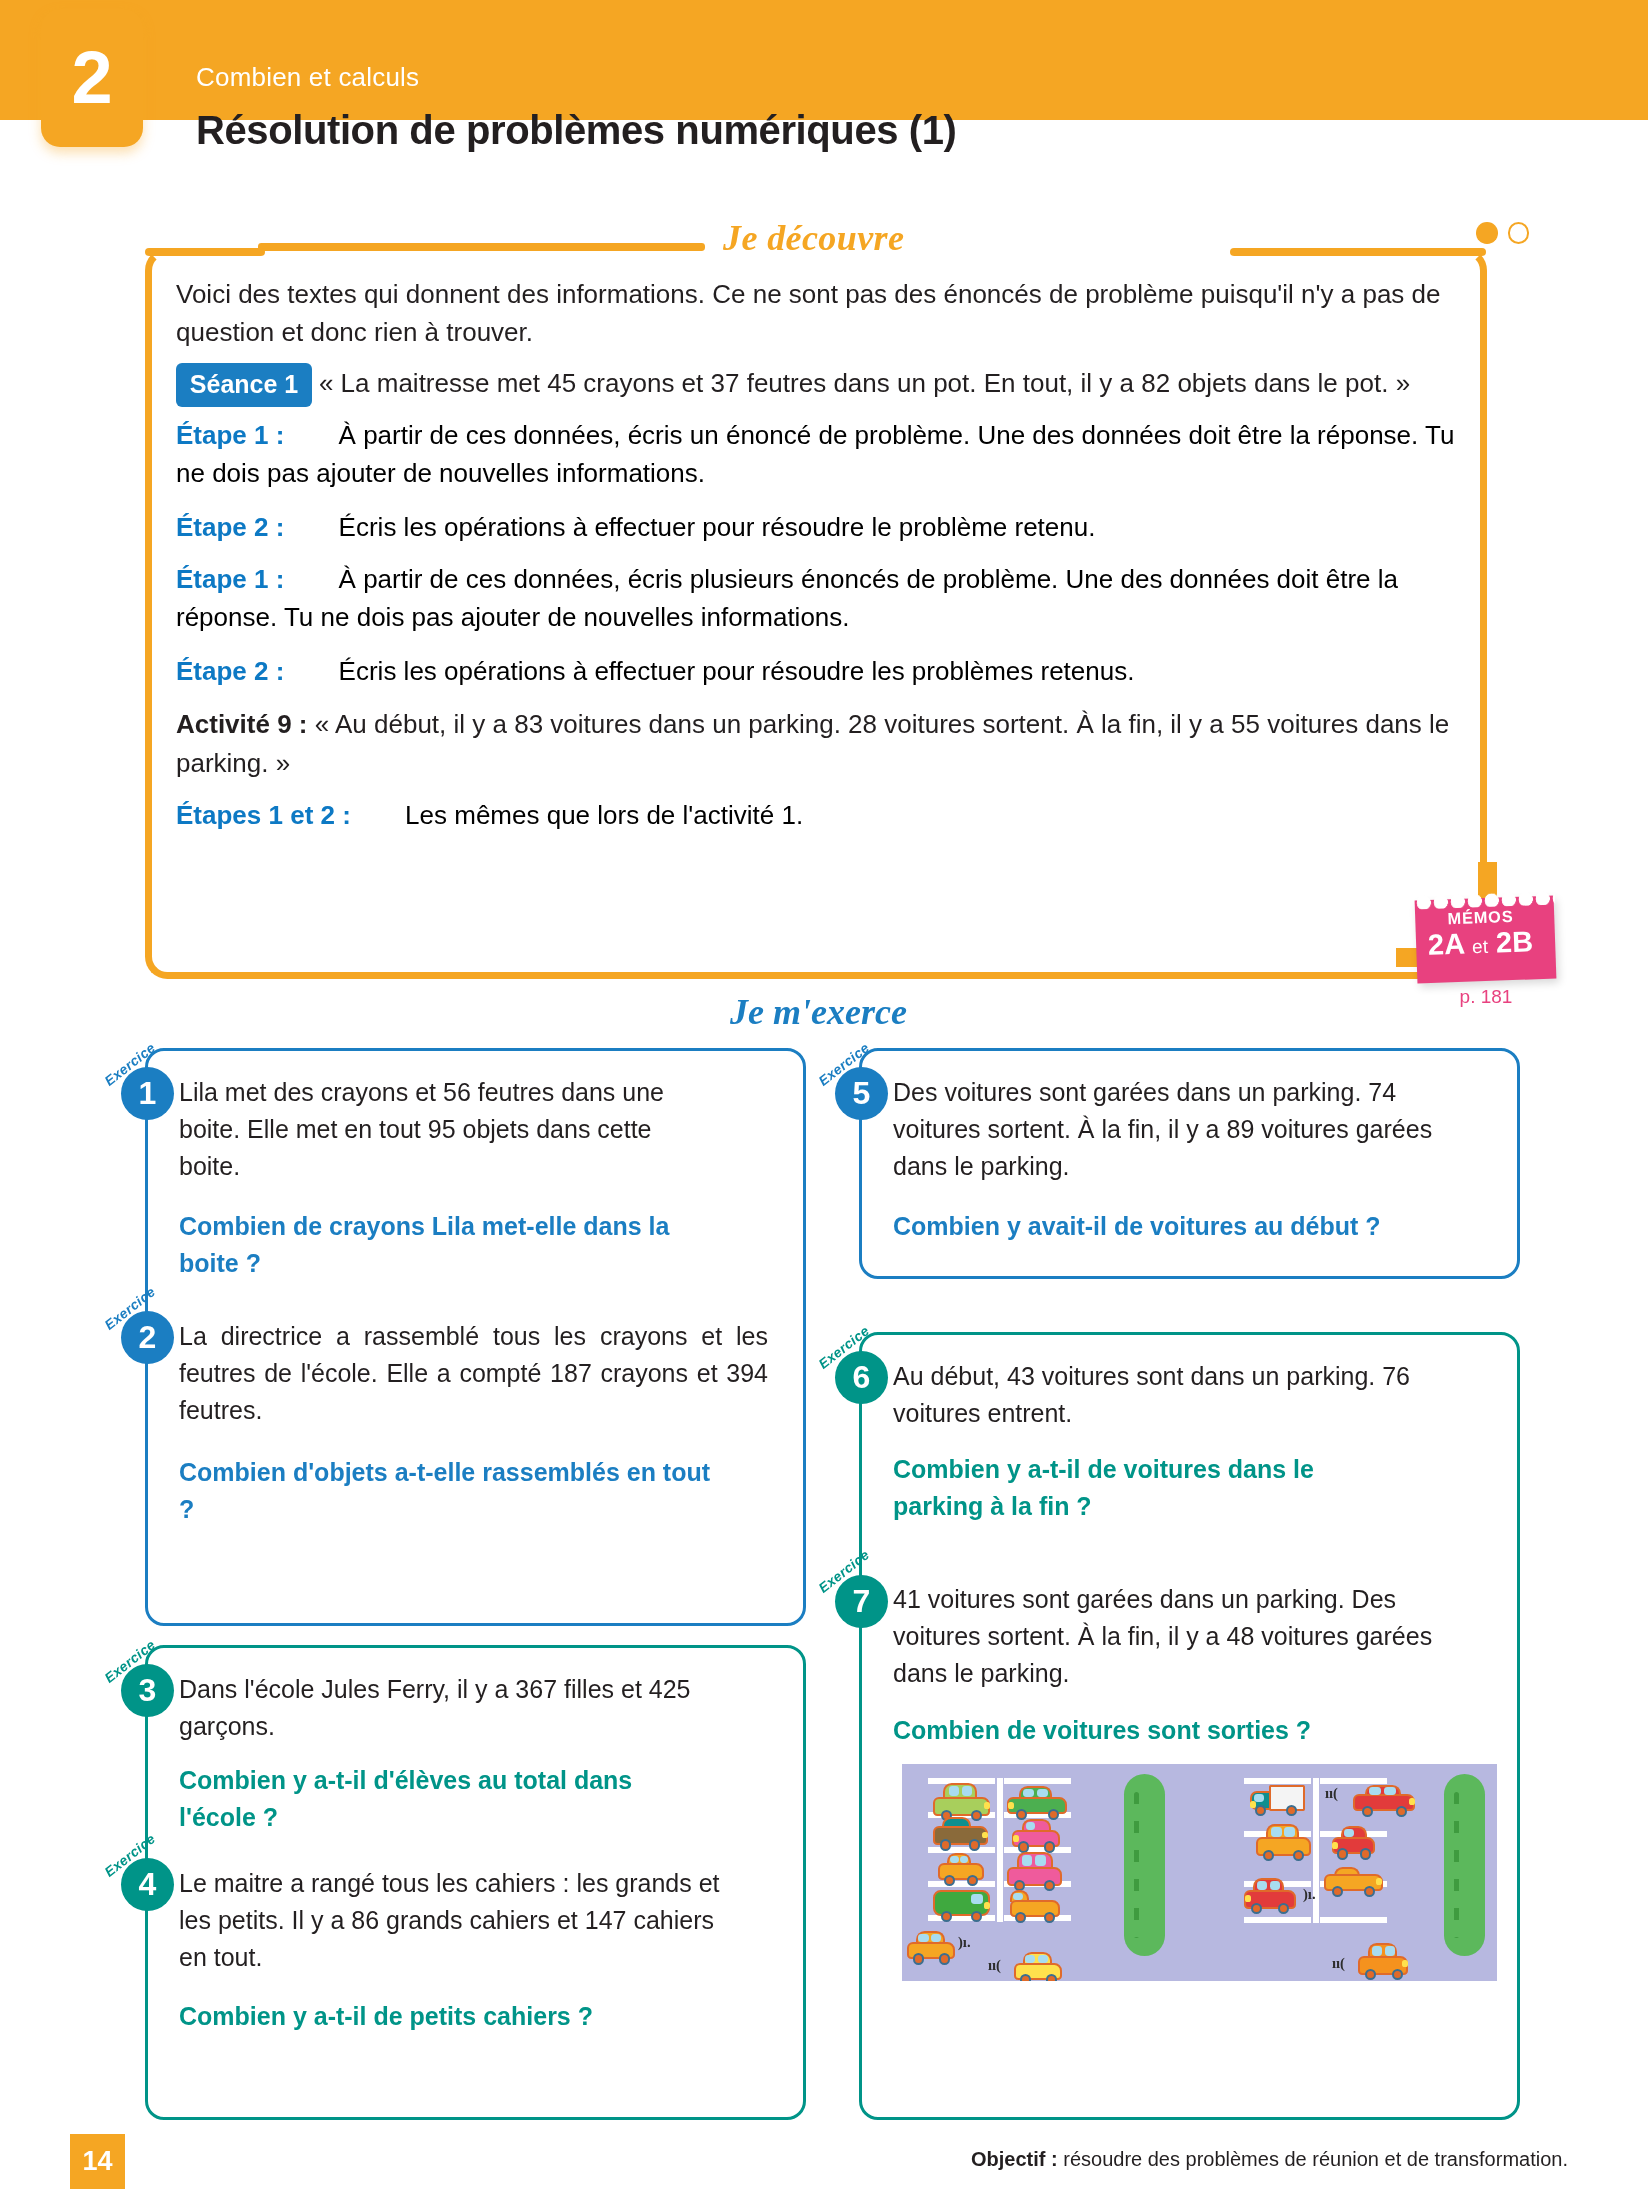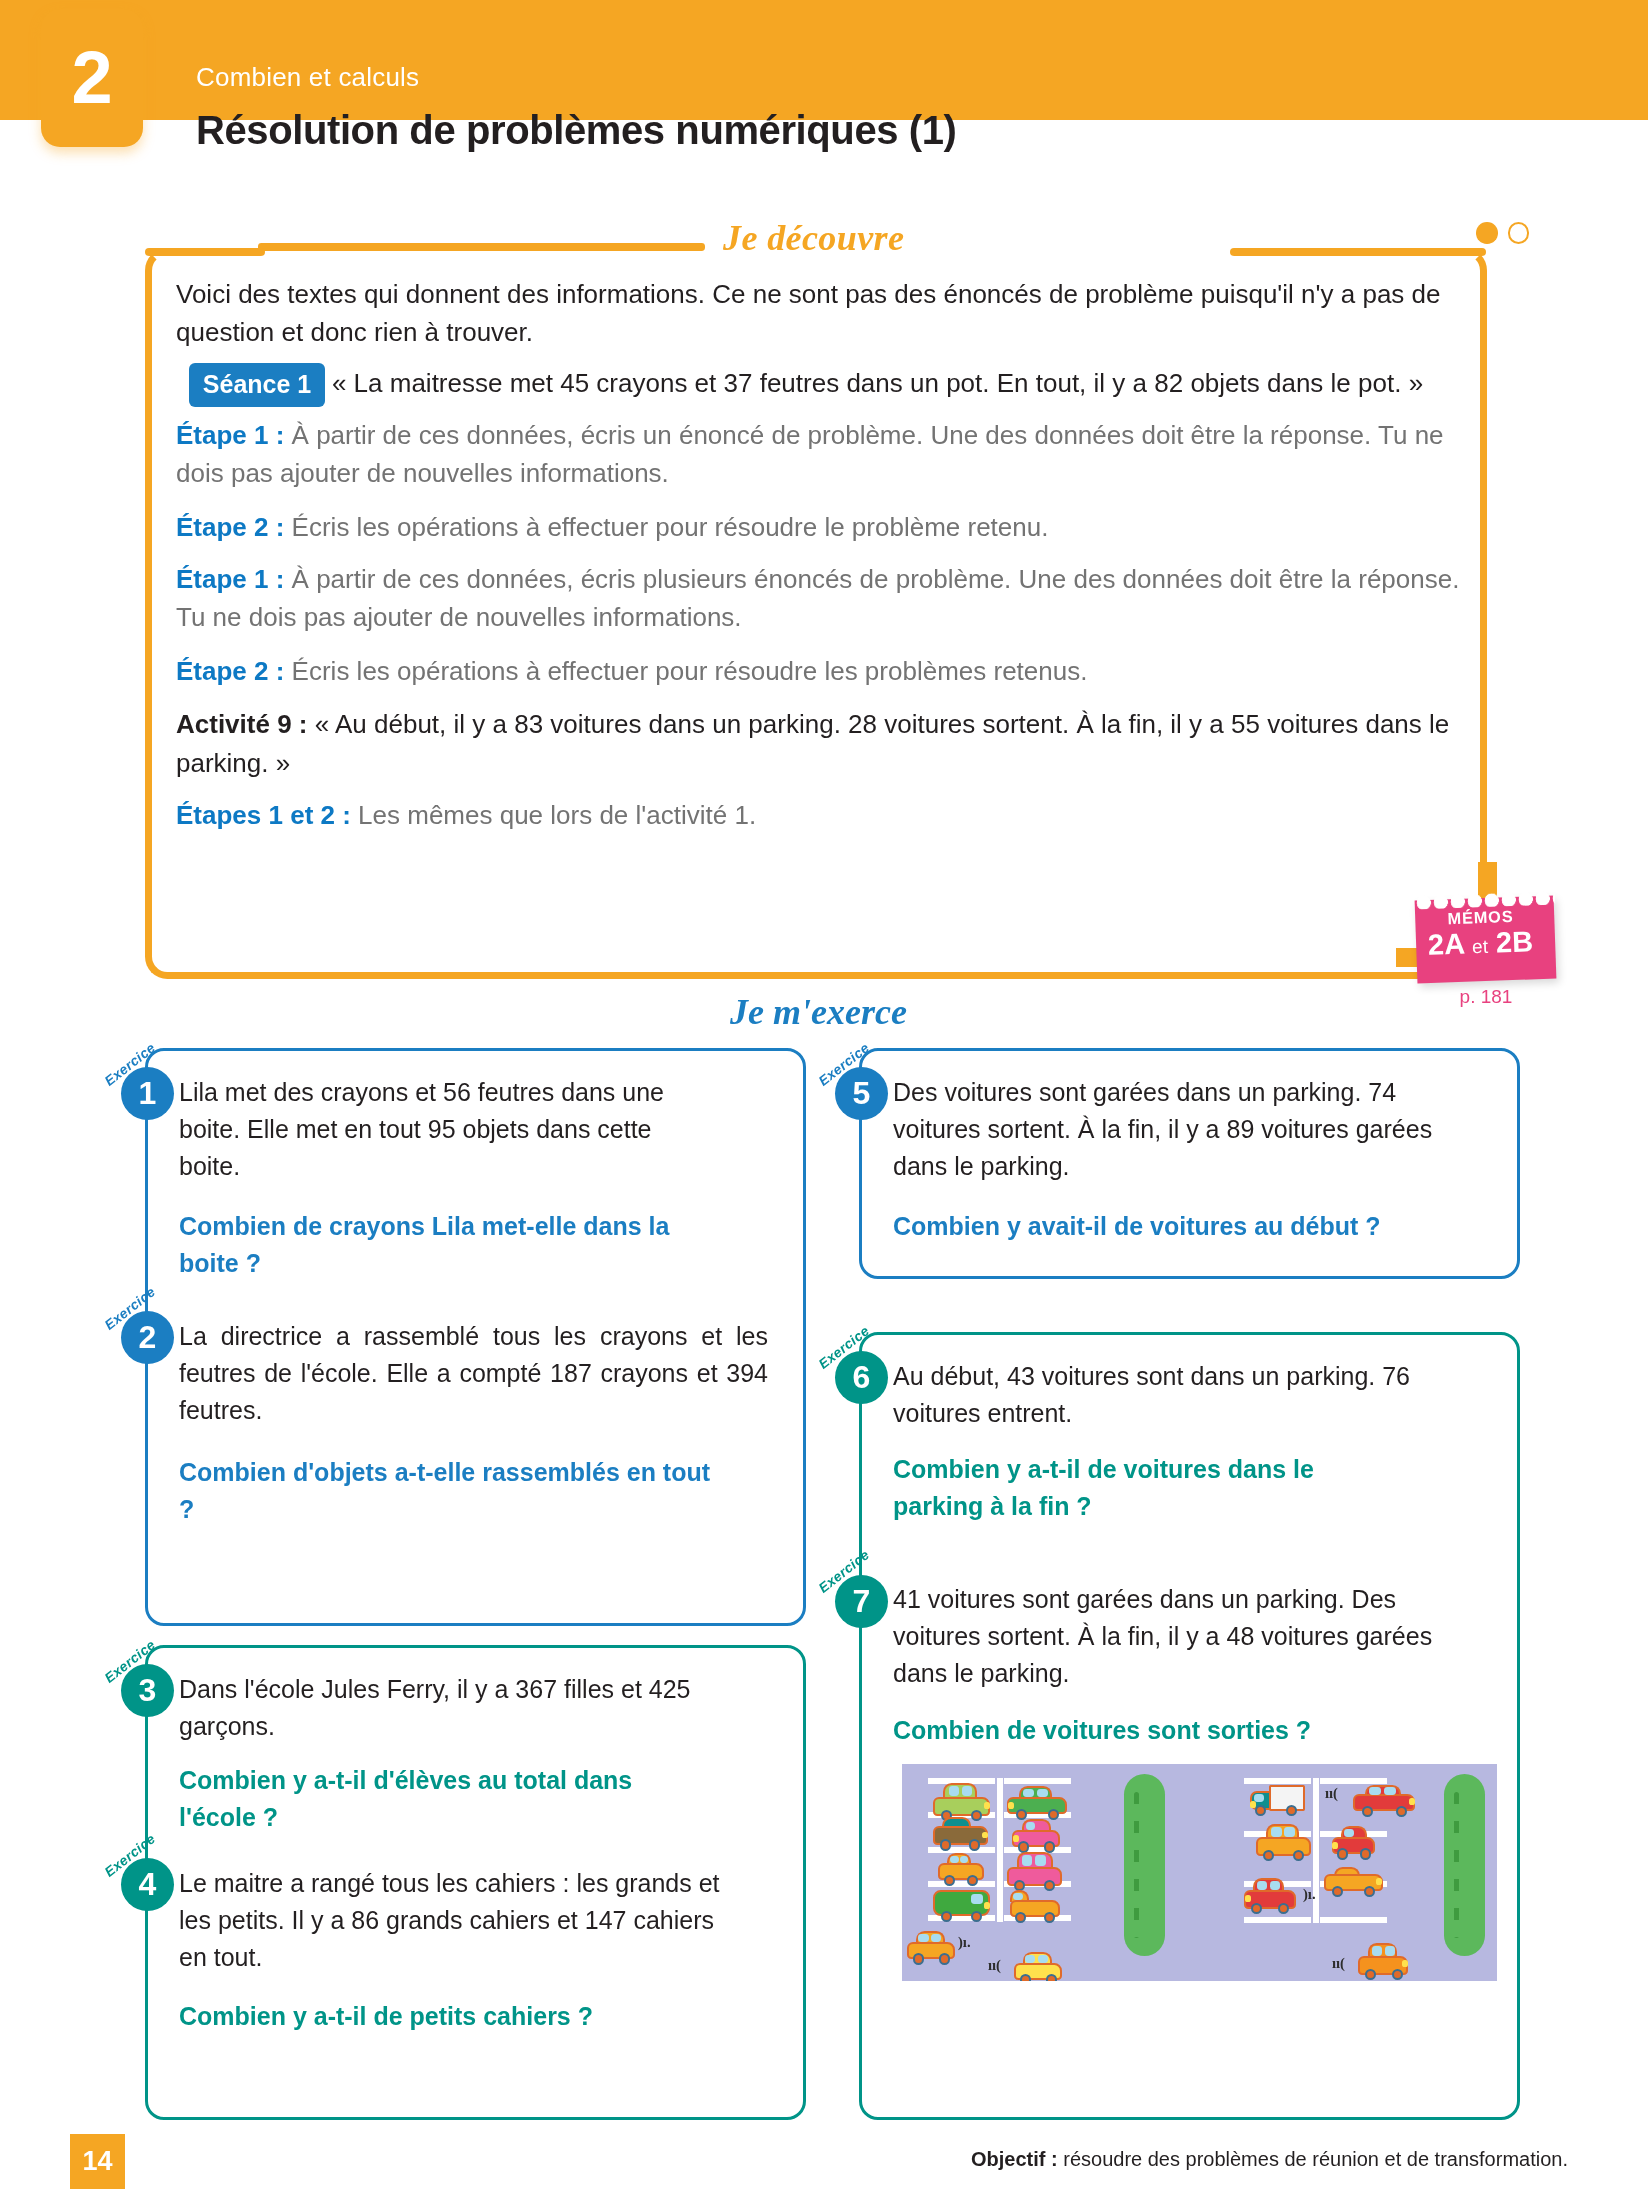--- a/index.html
+++ b/index.html
@@ -61,21 +61,21 @@
     font-size:26px;color:#231f20;line-height:1.47;
   }
   .disc-inner p{margin:0 0 5.2px 0;}
 
   .badge-seance{
     display:inline-block;background:#1b7ec2;color:#fff;font-weight:700;
     font-size:25px;padding:2.6px 13.8px 4.3px 13.8px;border-radius:6px;margin-right:6.9px;
     vertical-align:middle;
   }
   .etape{color:#0d79c4;font-weight:700;}
-  .etape-line{color:#737373;font-weight:400;}
+  .etape-line{color:#000000;font-weight:400;margin-left:47px;}
   .act{font-weight:700;color:#231f20;}
 
   
   .memo-wrap{position:absolute;left:1411px;top:874px;width:155px;height:146px;}
   .memo-stem{position:absolute;left:67px;top:-12px;width:19px;height:52px;background:#f5a623;}
   .memo-stem2{position:absolute;left:-15.5px;top:74px;width:22.4px;height:19px;background:#f5a623;}
   .memo-card{
     position:absolute;left:5.2px;top:24px;width:139px;height:83px;background:#e8417f;
     transform:rotate(-2deg);
     box-shadow:2.6px 4.3px 8.6px rgba(0,0,0,.15);
@@ -165,21 +165,21 @@
   <div class="dots">
     <div class="dot-f"></div>
     <div class="dot-o"></div>
   </div>
   <div class="disc-box-topL"></div>
   <div class="disc-box-topR"></div>
   <div class="disc-box"></div>
 
   <div class="disc-inner">
     <p>Voici des textes qui donnent des informations. Ce ne sont pas des énoncés de problème puisqu'il n'y a pas de question et donc rien à trouver.</p>
-    <p style="margin-top:12px;margin-left:13px;">
+    <p style="margin-top:12px;">
       <span class="badge-seance">Séance 1</span><span>« La maitresse met 45 crayons et 37 feutres dans un pot. En tout, il y a 82 objets dans le pot. »</span>
     </p>
     <p style="margin-top:8.6px;">
       <span class="etape">Étape 1 :</span><span class="etape-line"> À partir de ces données, écris un énoncé de problème. Une des données doit être la réponse. Tu ne dois pas ajouter de nouvelles informations.</span>
     </p>
     <p style="margin-top:15.5px;">
       <span class="etape">Étape 2 :</span><span class="etape-line"> Écris les opérations à effectuer pour résoudre le problème retenu.</span>
     </p>
     <p style="margin-top:13.8px;">
       <span class="etape">Étape 1 :</span><span class="etape-line"> À partir de ces données, écris plusieurs énoncés de problème. Une des données doit être la réponse. Tu ne dois pas ajouter de nouvelles informations.</span>

